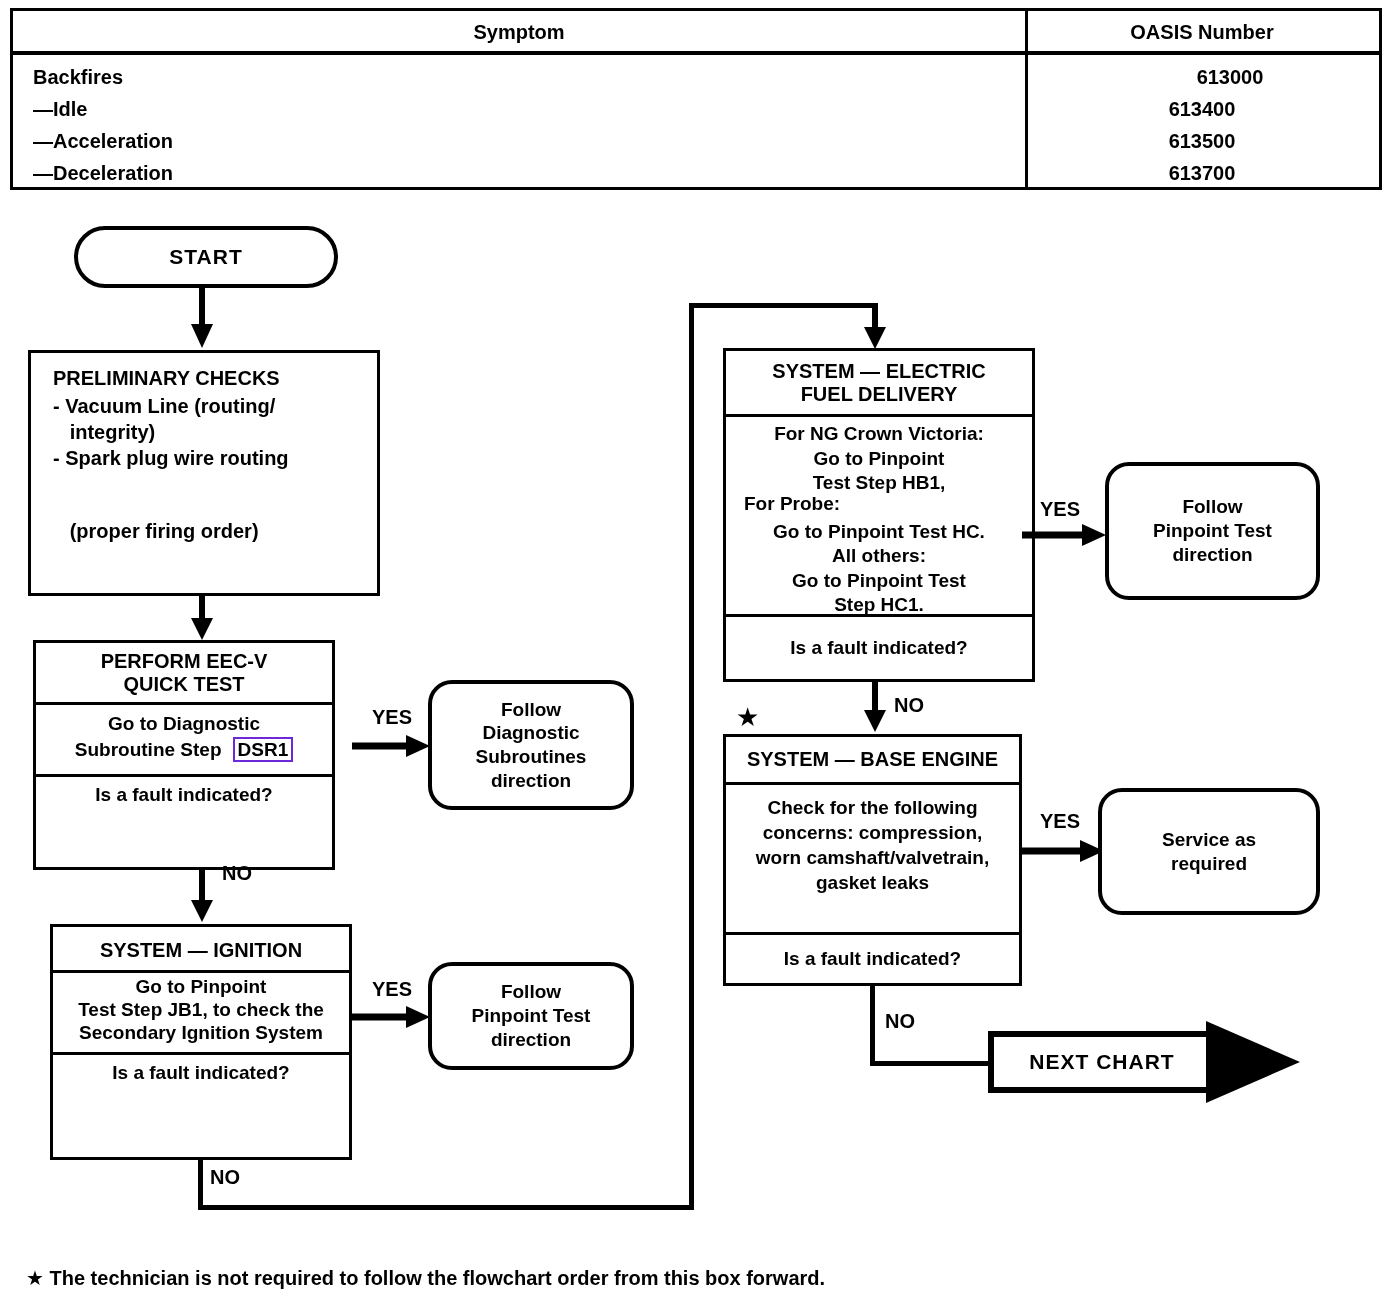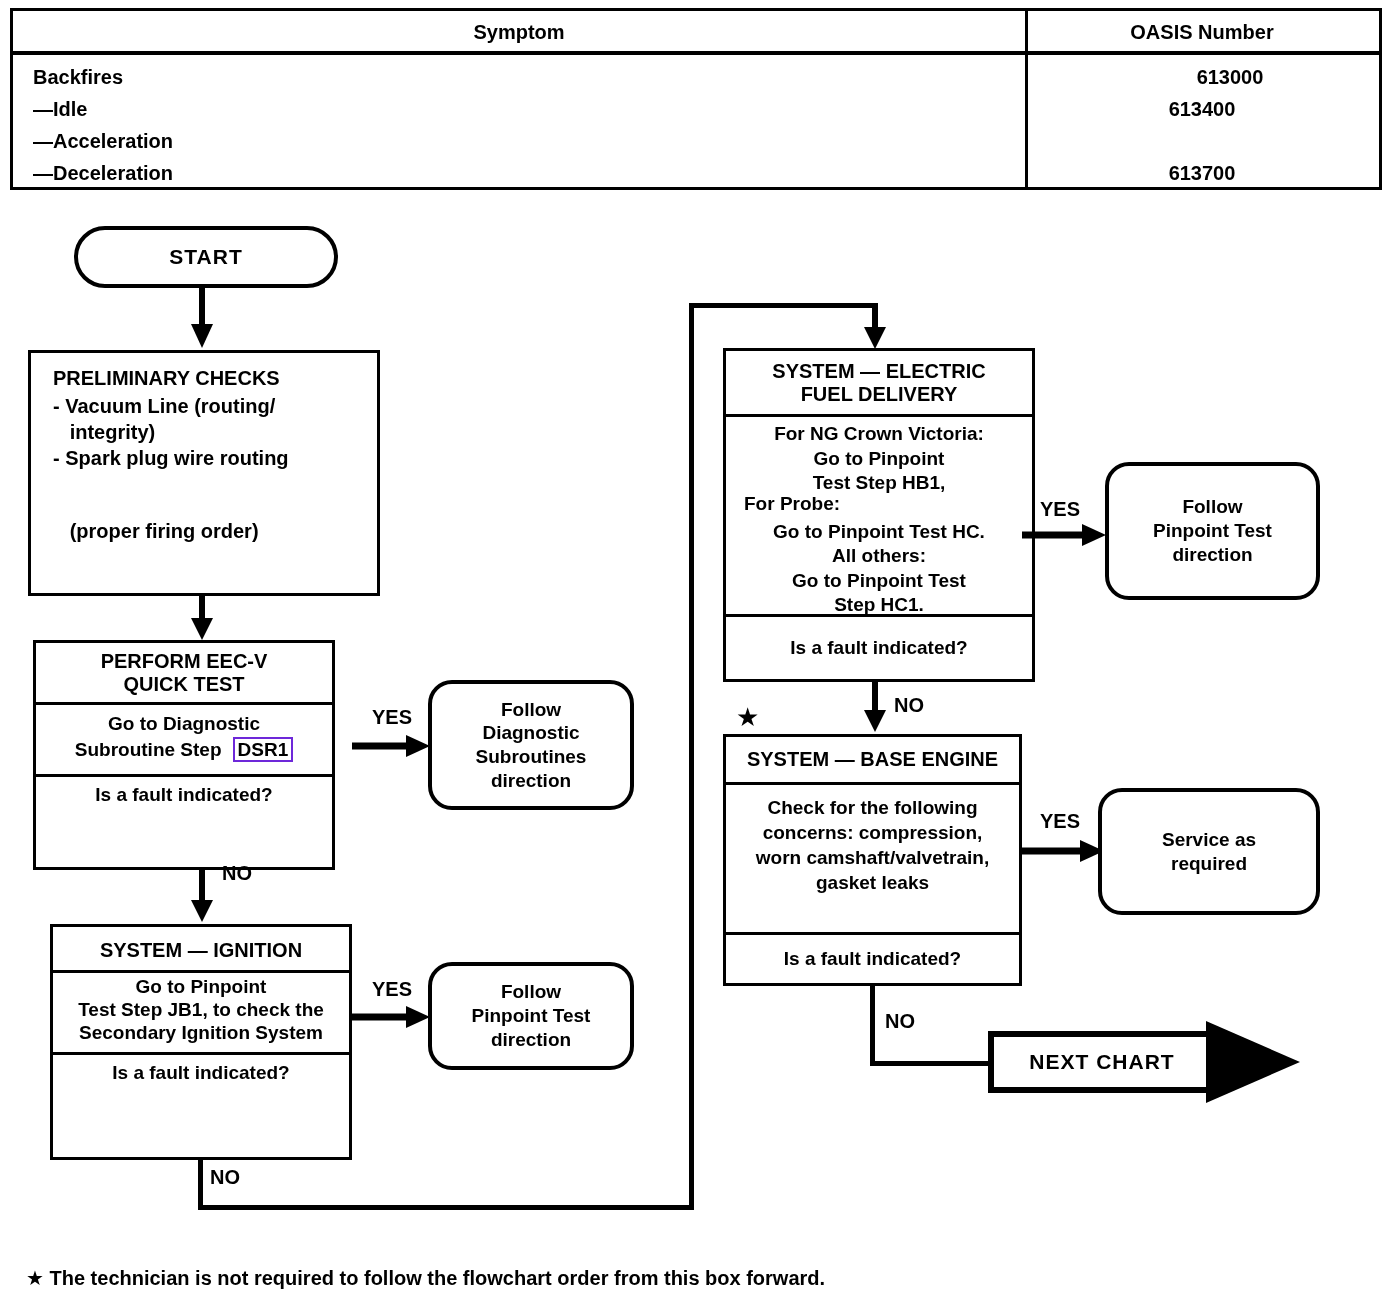--- a/index.html
+++ b/index.html
@@ -52,20 +52,21 @@
   </div>
   <div class="abs" id="col-divider"></div>
 
   <div class="abs sym-row-label" style="top:55px;">Backfires</div>
   <div class="abs oasis-val" style="top:55px;margin-left:28px;">613000</div>
 
   <div class="abs sym-row-label" style="top:87px;">—Idle</div>
   <div class="abs oasis-val" style="top:87px;">613400</div>
 
   <div class="abs sym-row-label" style="top:119px;">—Acceleration</div>
+  <div class="abs oasis-val" style="top:119px;">613500</div>
 
   <div class="abs sym-row-label" style="top:151px;">—Deceleration</div>
   <div class="abs oasis-val" style="top:151px;">613700</div>
 </div>
 
 <div class="abs oval centertxt" style="left:74px;top:226px;width:264px;height:62px;font-size:21px;letter-spacing:1px;">START</div>
 
 <svg class="arrow" style="left:190px;top:288px;width:24px;height:62px;">
   <line x1="12" y1="0" x2="12" y2="44" stroke="#000" stroke-width="6"></line>
   <polygon points="12,60 1,36 23,36" fill="#000"></polygon>

